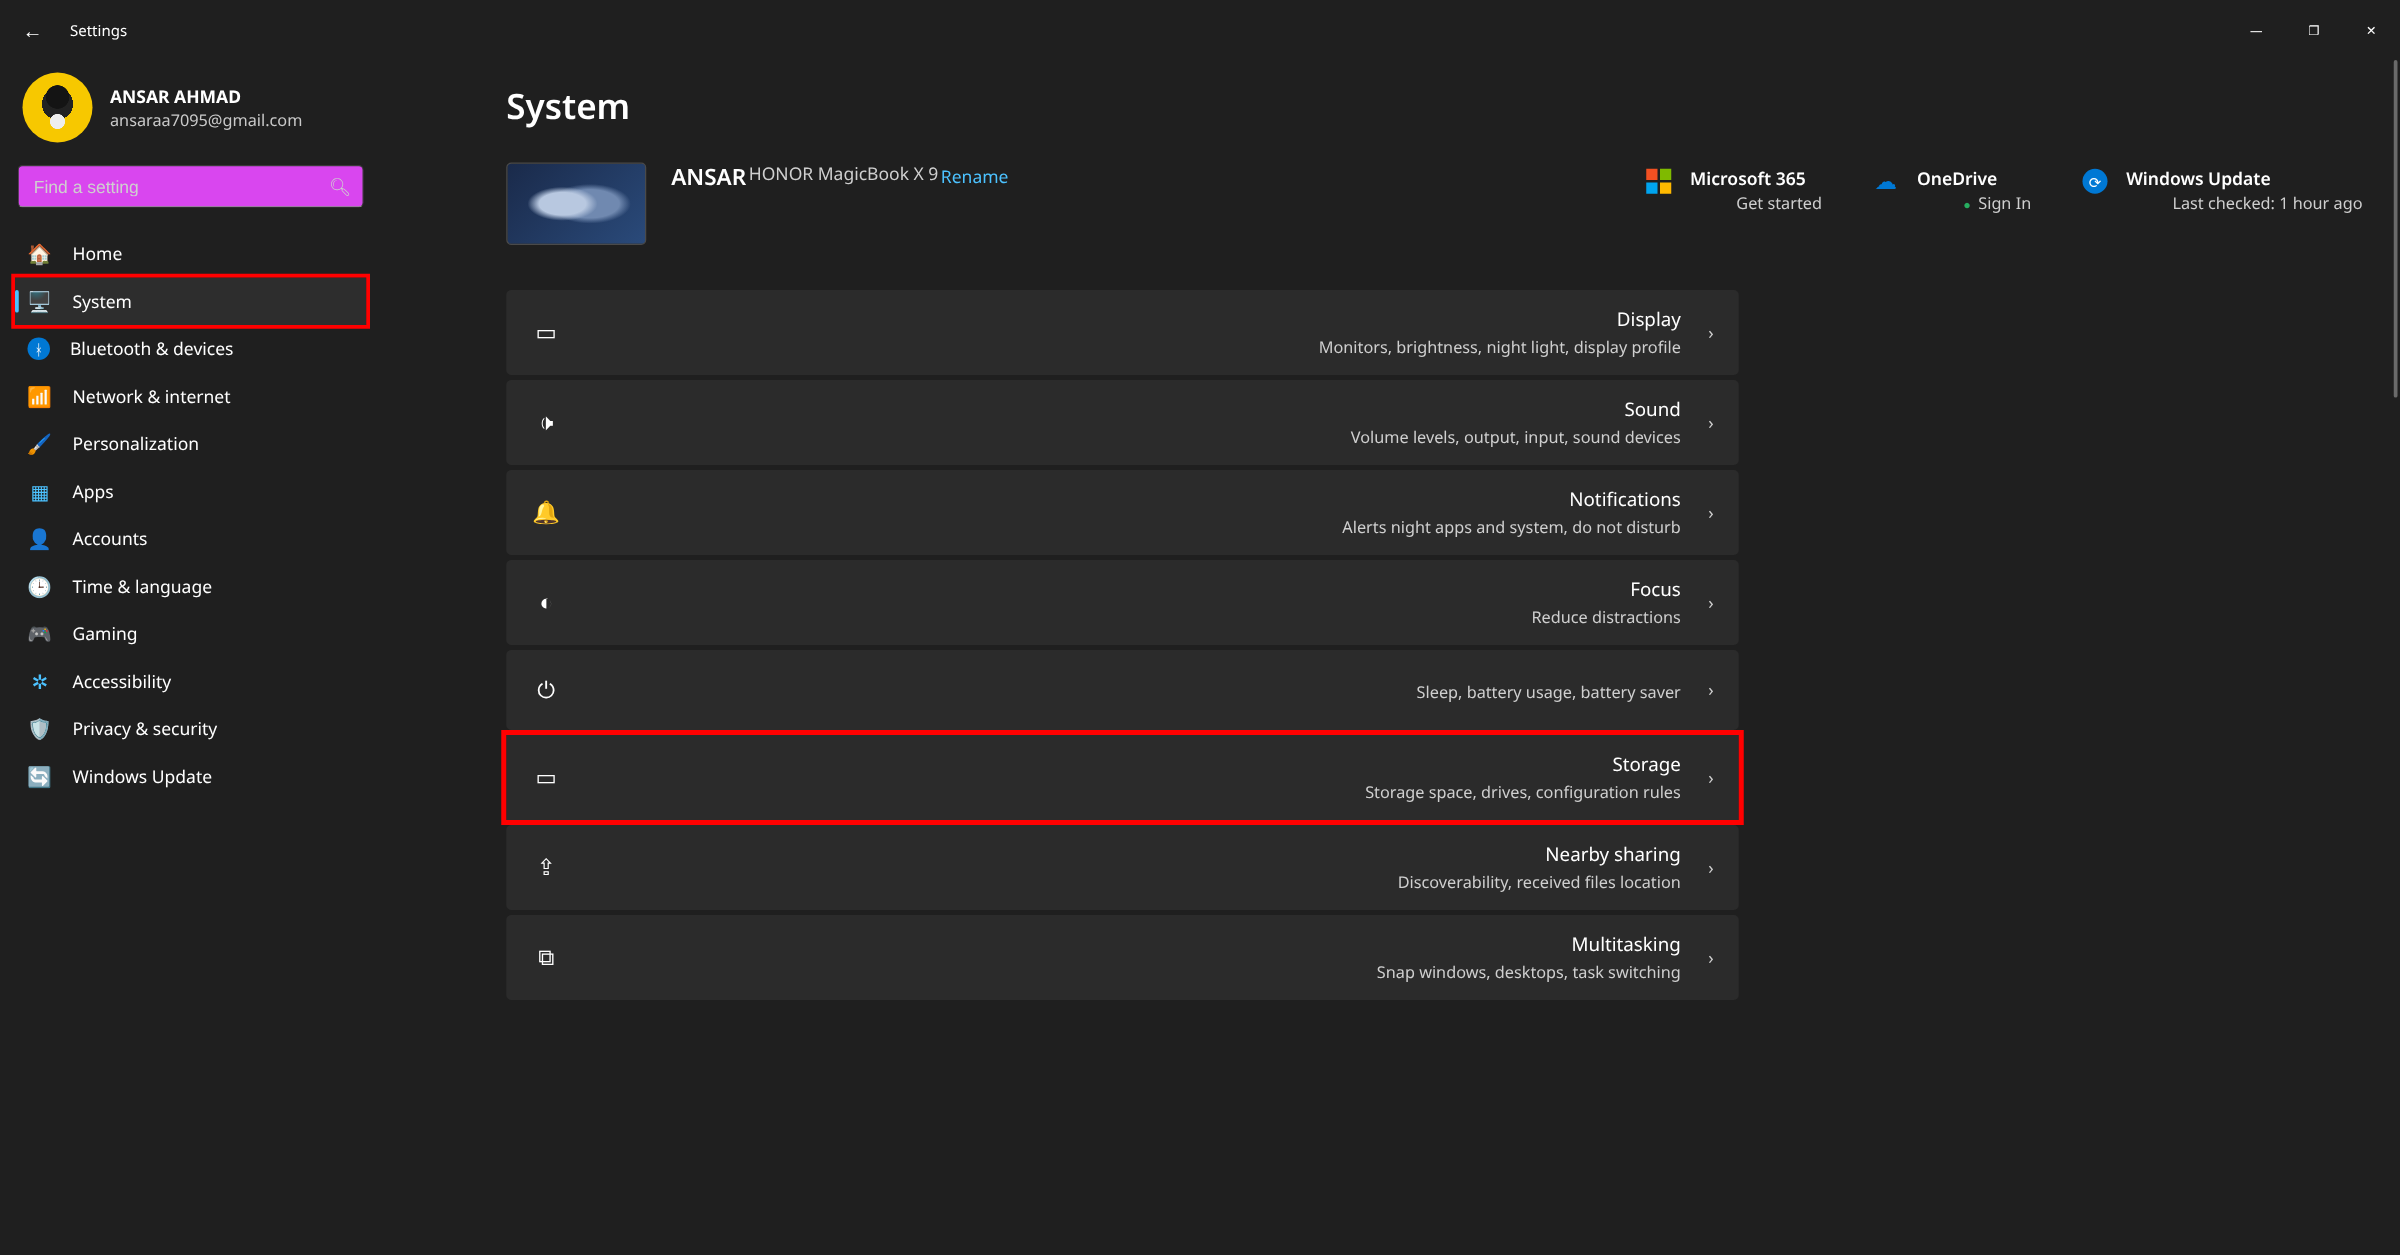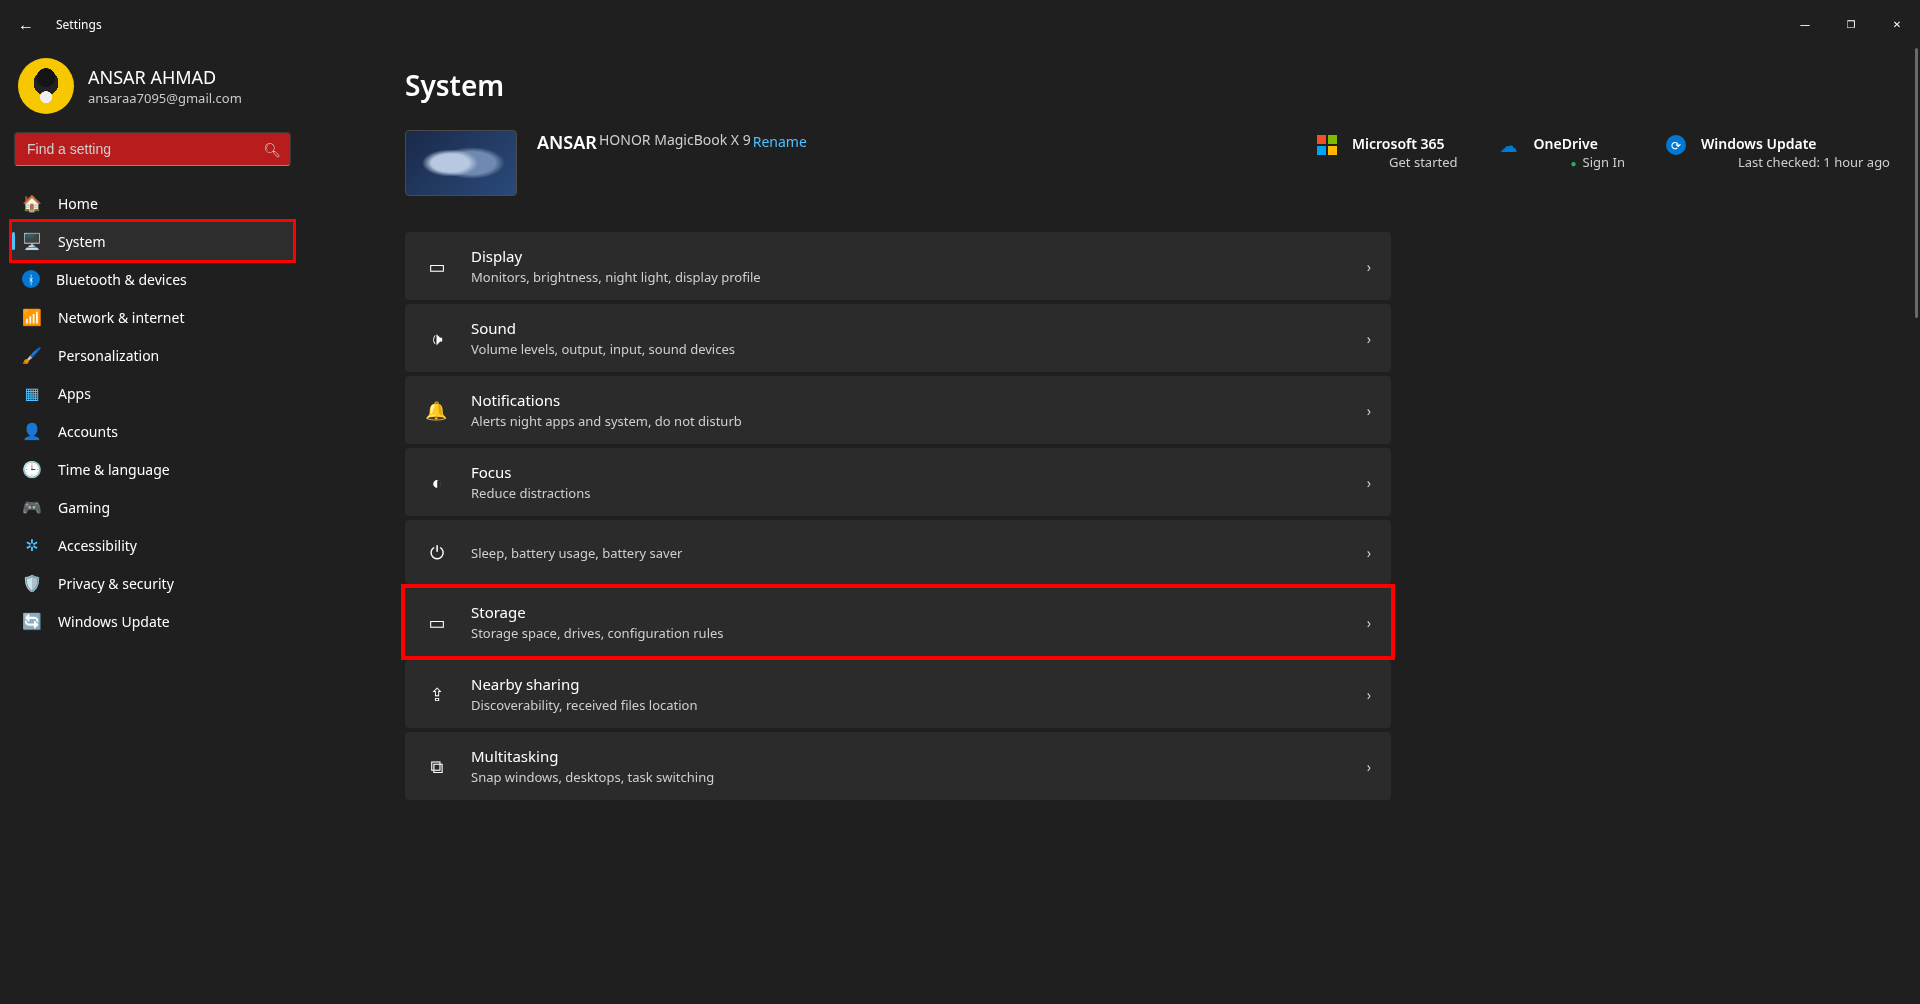--- a/index.html
+++ b/index.html
@@ -33,26 +33,26 @@
     width:56px; height:56px; border-radius:50%;
     background: radial-gradient(circle at 50% 45%, #222 0 30%, #f7c800 30% 100%);
     position:relative; overflow:hidden;
   }
   .avatar::after{
     content:""; position:absolute; inset:0;
     background:
       radial-gradient(circle at 50% 35%, #141414 0 20%, transparent 21%),
       radial-gradient(circle at 50% 70%, #eee 0 12%, transparent 13%);
   }
-  .user-name { font-size:18px; font-weight:400; }
+  .user-name { font-size:14px; font-weight:700; }
   .user-email { font-size:13px; color:#c9c9c9; }
   .search-wrap { position:relative; margin: 0 2px 18px 2px; }
   .search-input {
     width:100%; height:34px; border-radius:4px;
-    background:#b91c1c; border:1px solid #3a3a3a; border-bottom:1px solid #8a8a8a;
+    background:#d946ef; border:1px solid #3a3a3a; border-bottom:1px solid #8a8a8a;
     color:#fff; padding:0 36px 0 12px; font-size:14px; outline:none;
   }
   .search-input::placeholder { color:#cfcfcf; }
   .search-icon { position:absolute; right:10px; top:8px; color:#cfcfcf; font-size:14px; }
   .nav { display:flex; flex-direction:column; gap:0; }
   .nav-item {
     display:flex; align-items:center; gap:16px;
     height:38px; padding:0 10px; border-radius:4px;
     font-size:14px; color:#fff; cursor:pointer; position:relative;
   }
@@ -86,21 +86,21 @@
   .promo-sub .dot { color:#27ae60; margin-right:6px; font-size:10px;}
   
   .settings-list { display:flex; flex-direction:column; gap:4px; width: 986px; }
   .setting-card {
     display:flex; align-items:center; gap:22px;
     background:#2b2b2b; border-radius:4px;
     padding: 14px 20px; min-height:64px; cursor:pointer;
     position:relative;
   }
   .setting-icon { width:24px; text-align:center; font-size:18px; color:#fff; }
-  .setting-text { flex:1; }
+  .setting-text { flex:1;text-align:right; }
   .setting-title { font-size:15px; }
   .setting-sub { font-size:13px; color:#cfcfcf; margin-top:2px; }
   .chevron { color:#cfcfcf; font-size:14px; }
   .setting-card.highlighted { outline:4px solid #ff0000; outline-offset:0; border-radius:0;}
   
   .scroll-thumb {
     position:absolute; right:2px; top:48px; width:3px; height:270px;
     background:#6a6a6a; border-radius:2px;
   }
   

